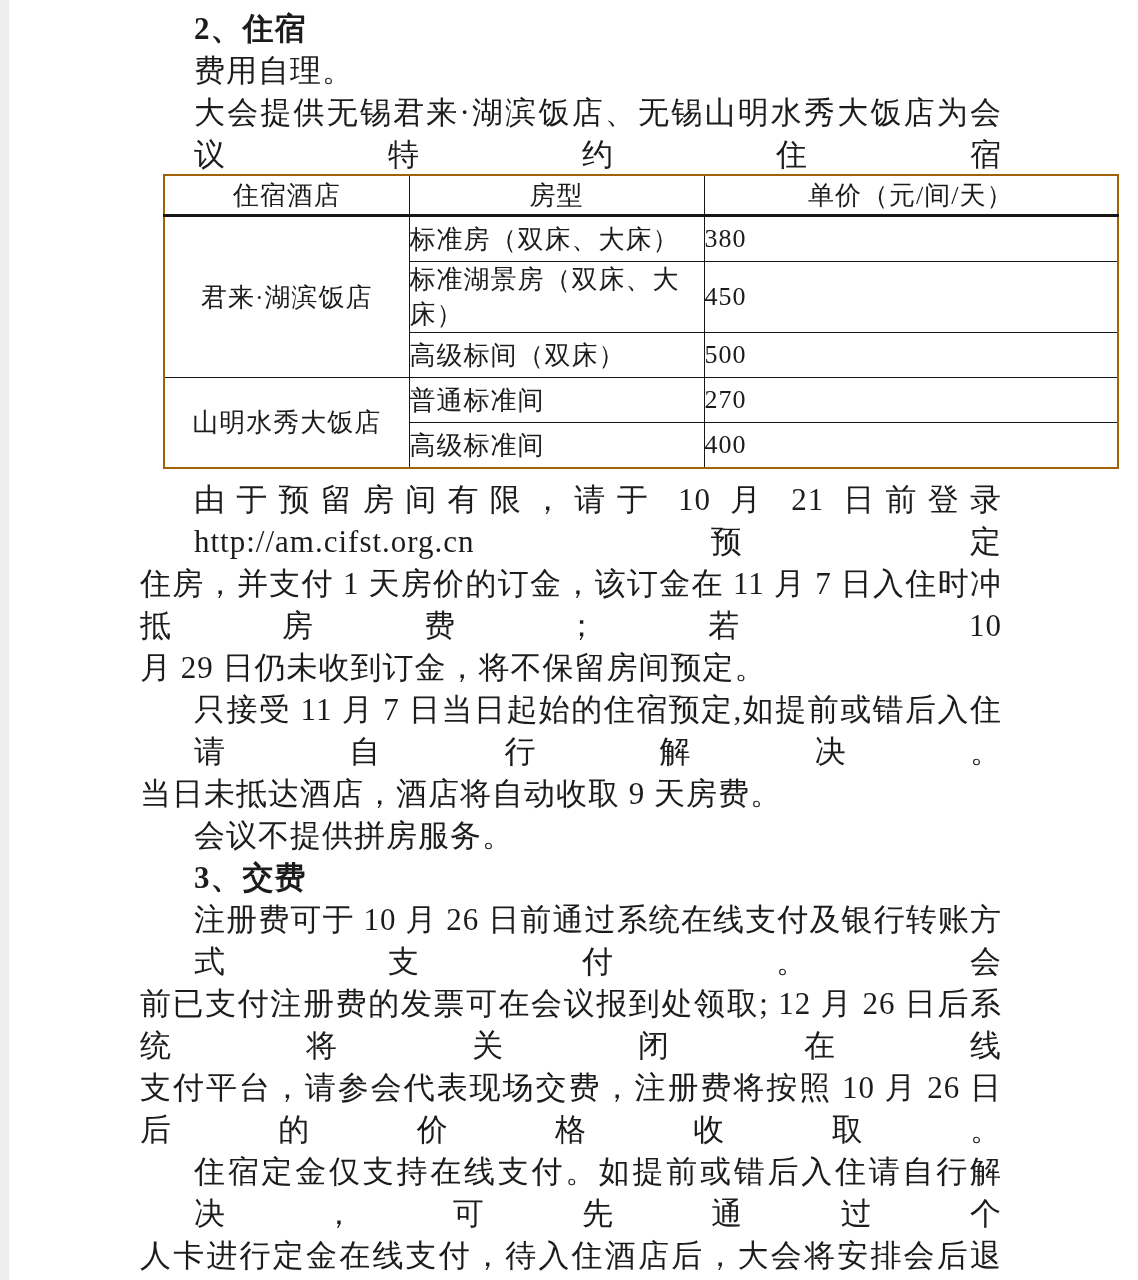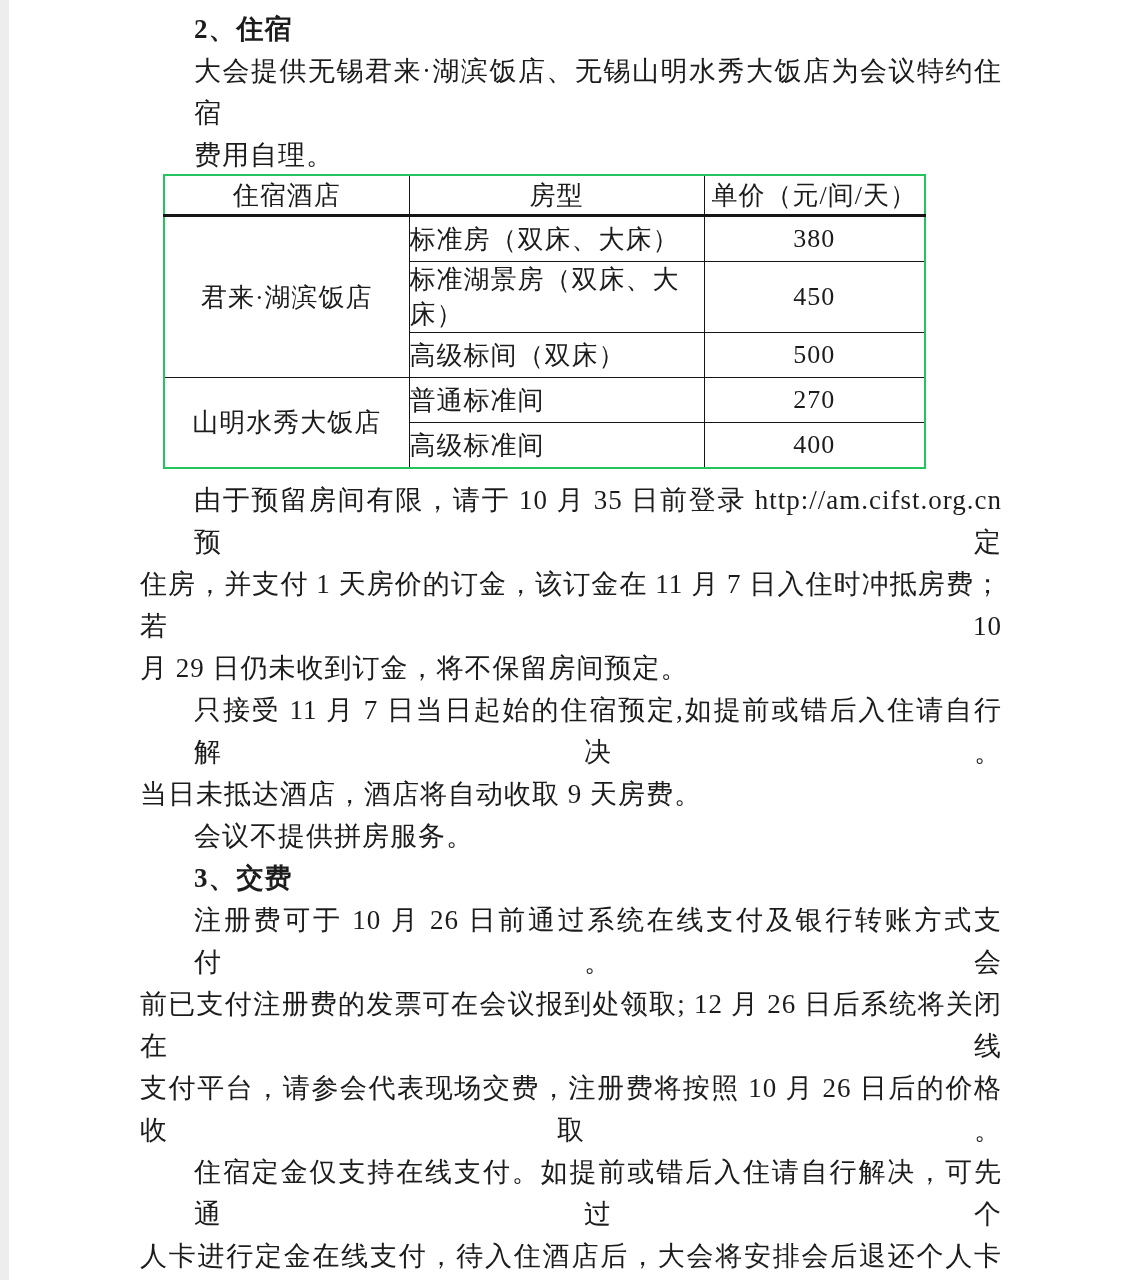--- a/index.html
+++ b/index.html
@@ -2,50 +2,50 @@
 <html><head>
 <meta charset="utf-8">
 <style>
   html,body{margin:0;padding:0;}
   body{
     width:1138px;height:1280px;background:#ffffff;overflow:hidden;position:relative;
     font-family:"Liberation Serif","DejaVu Serif",serif;color:#1c1c1c;
   }
   .scan-edge{position:absolute;left:0;top:0;width:9px;height:1280px;background:#ededed;}
   .content{position:absolute;left:140px;top:8px;width:862px;}
-  .line{font-size:27px;line-height:42px;letter-spacing:1px;}
+  .line{font-size:31px;line-height:42px;letter-spacing:1px;}
   .indent{padding-left:54px;}
   .j{text-align:justify;text-align-last:justify;}
   .bold{font-weight:bold;}
   table.hotel{
-    border-collapse:collapse;width:763px;margin:-2px 0 10px 23px;
-    border:2px solid #22c55e;table-layout:fixed;
+    border-collapse:collapse;width:956px;margin:-2px 0 10px 23px;
+    border:2px solid #a16207;table-layout:fixed;
   }
   table.hotel th,table.hotel td{
     border:1.5px solid #161616;font-size:26px;letter-spacing:1px;
     font-weight:normal;vertical-align:middle;padding:0;
   }
   table.hotel th{height:38px;text-align:center;border-bottom:3px solid #161616;}
   table.hotel td{height:44px;}
   td.hotel-name{text-align:center;}
   td.room-type{text-align:left;padding-left:12px;margin-left:44px;}
-  td.room-price{text-align:center;padding-left:12px;font-size:27px;}
+  td.room-price{text-align:left;padding-left:12px;font-size:27px;}
 </style>
 </head>
 <body>
 
 <div class="scan-edge"></div>
 
 <div class="content">
 
   <div class="line indent bold">2、住宿</div>
 
+  <div class="line indent">费用自理。</div>
+
   <div class="line indent j">大会提供无锡君来·湖滨饭店、无锡山明水秀大饭店为会议特约住宿</div>
-
-  <div class="line indent">费用自理。</div>
 
   <table class="hotel">
     <colgroup>
       <col style="width:245px">
       <col style="width:295px">
       <col>
     </colgroup>
     <thead>
       <tr>
         <th>住宿酒店</th>
@@ -72,21 +72,21 @@
         <td class="room-type">普通标准间</td>
         <td class="room-price">270</td>
       </tr>
       <tr>
         <td class="room-type">高级标准间</td>
         <td class="room-price">400</td>
       </tr>
     </tbody>
   </table>
 
-  <div class="line indent j">由于预留房间有限，请于 10 月 35 日前登录 http://am.cifst.org.cn 预定</div>
+  <div class="line indent j">由于预留房间有限，请于 10 月 21 日前登录 http://am.cifst.org.cn 预定</div>
   <div class="line j">住房，并支付 1 天房价的订金，该订金在 11 月 7 日入住时冲抵房费；若 10</div>
   <div class="line">月 29 日仍未收到订金，将不保留房间预定。</div>
 
   <div class="line indent j">只接受 11 月 7 日当日起始的住宿预定,如提前或错后入住请自行解决。</div>
   <div class="line">当日未抵达酒店，酒店将自动收取 9 天房费。</div>
 
   <div class="line indent">会议不提供拼房服务。</div>
 
   <div class="line indent bold">3、交费</div>
 

